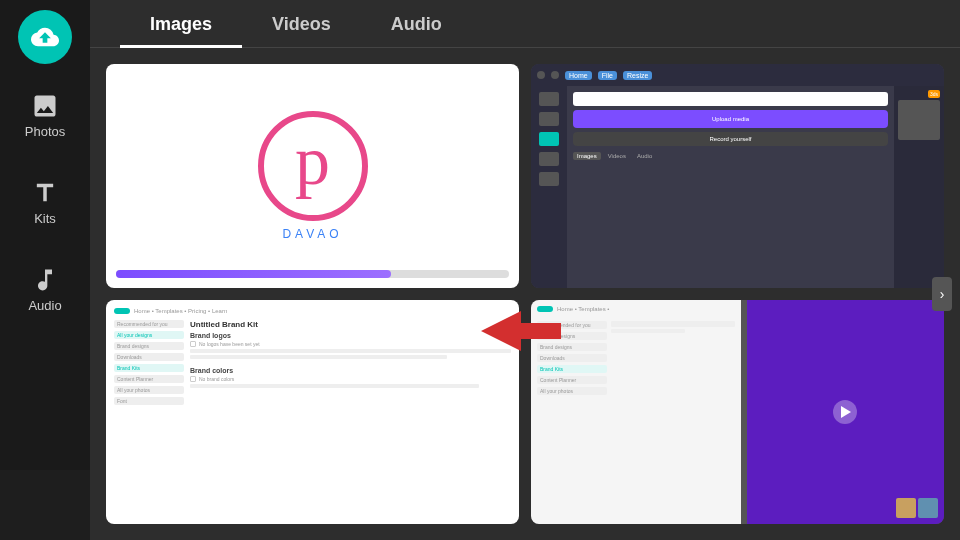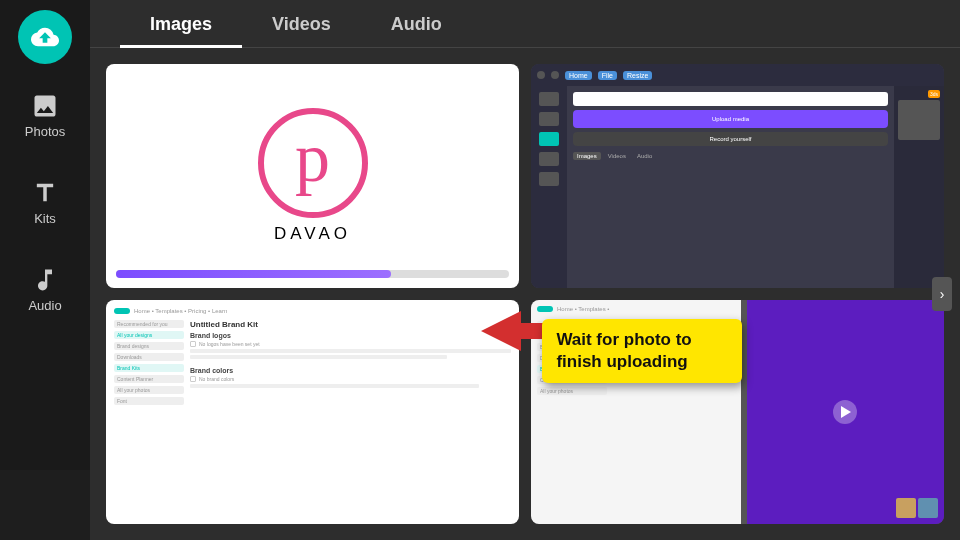--- a/index.html
+++ b/index.html
@@ -159,23 +159,23 @@
 
     .pinkish-text {
       font-size: 28px;
       font-weight: 700;
       color: #e8488a;
       font-family: Arial, sans-serif;
       letter-spacing: 2px;
     }
 
     .pinkish-davao {
-      font-size: 17px;
+      font-size: 12px;
       letter-spacing: 4px;
-      color: #000000;
+      color: #3b82f6;
     }
 
     .progress-bar-container {
       position: absolute;
       bottom: 10px;
       left: 10px;
       right: 10px;
       height: 8px;
       background: #ddd;
       border-radius: 4px;
@@ -711,23 +711,20 @@
         <div class="purple-play">
           <div class="purple-play-triangle"></div>
         </div>
         <div class="purple-photos-stack">
           <div class="purple-photo-thumb"></div>
           <div class="purple-photo-thumb"></div>
         </div>
       </div>
     </div>
 
-    <div class="tooltip-box">
-      <p>Wait for photo to finish uploading</p>
-    </div>
 
     <div style="position:absolute; bottom:185px; left:49.5%; z-index:15; transform:translateX(-50%)">
       <svg width="80" height="40" viewBox="0 0 80 40">
         <polygon points="0,20 40,0 40,12 80,12 80,28 40,28 40,40" fill="#d32f2f"></polygon>
       </svg>
     </div>
 
     <div class="chevron-right">
       <span>›</span>
     </div>

